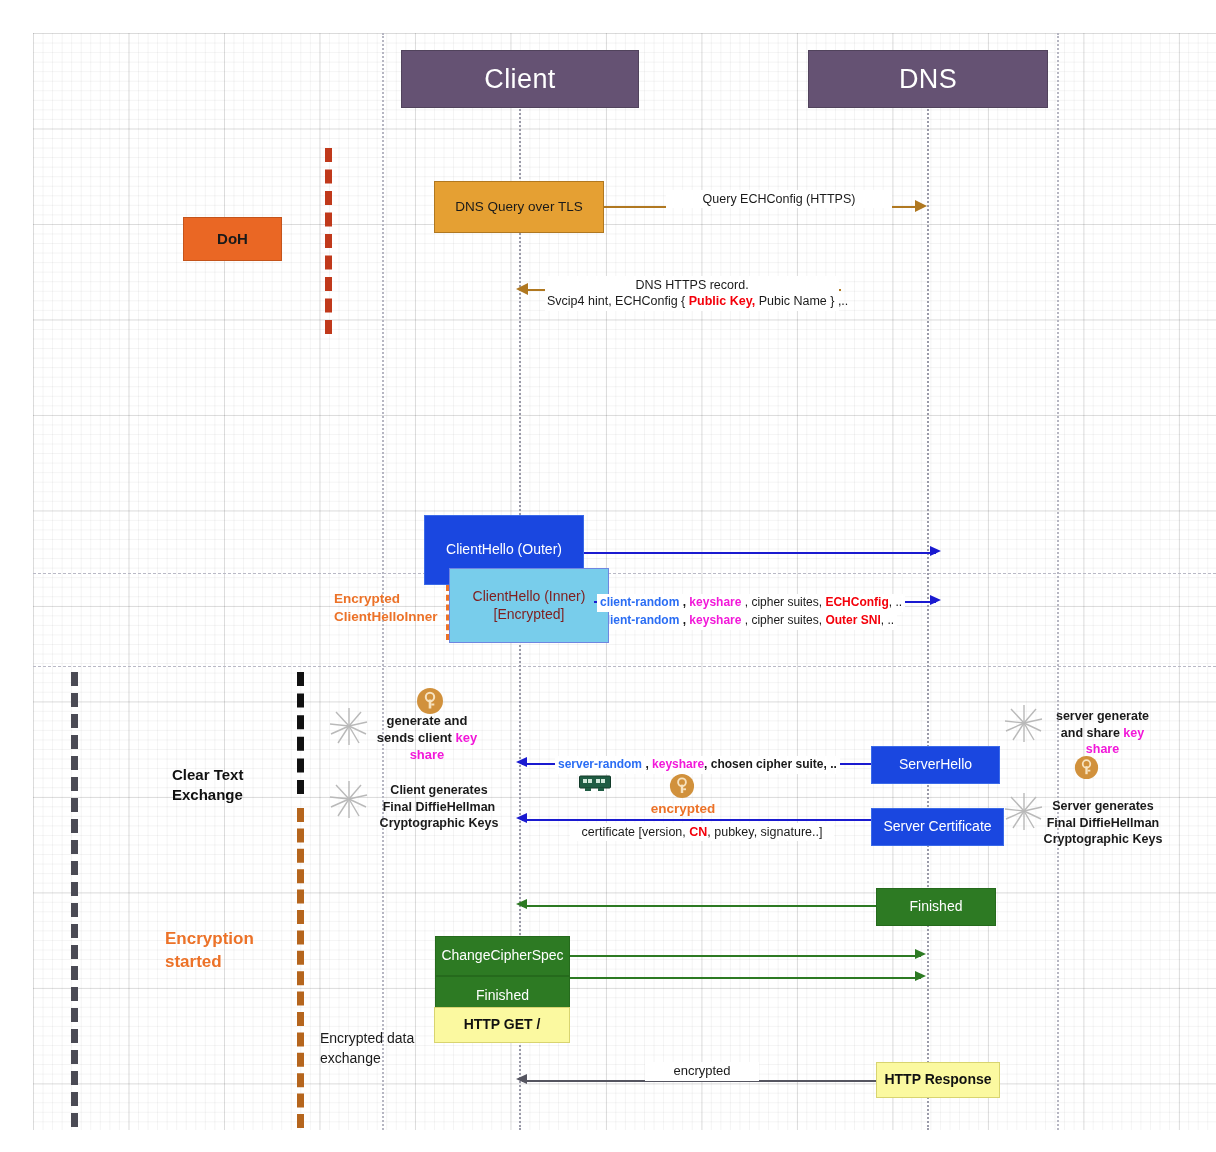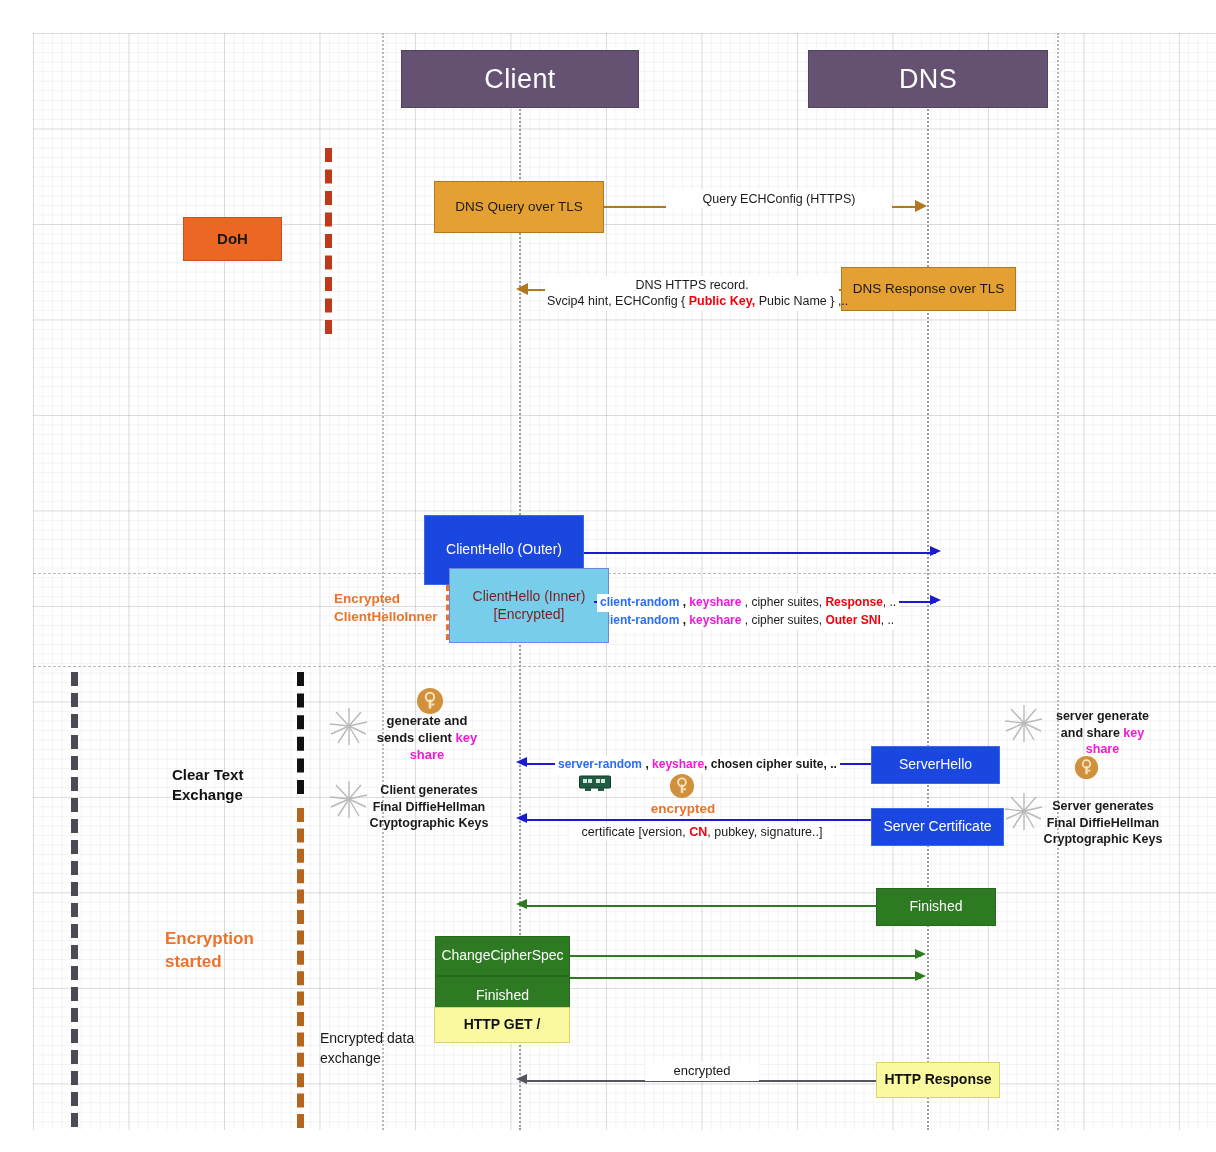--- a/index.html
+++ b/index.html
@@ -108,23 +108,20 @@
   <div class="msgbox orange-box" style="left:434px;top:181px;width:170px;height:52px;">
     <span>DNS Query over TLS</span>
   </div>
 
   <div class="hline" style="left:604px;top:206px;width:317px;border-top:2px solid #b07820;"></div>
   <div class="arrowhead" style="left:915px;top:200px;border-top:6px solid transparent;border-bottom:6px solid transparent;border-left:12px solid #b07820;"></div>
   <div class="txt center" style="left:666px;top:190px;width:220px;background:#ffffff;padding:1px 3px;font-size:12.5px;">
     <span>Query ECHConfig (HTTPS)</span>
   </div>
 
-  <div class="msgbox orange-box" style="left:841px;top:267px;width:175px;height:44px;">
-    <span>DNS Response over TLS</span>
-  </div>
   <div class="hline" style="left:522px;top:289px;width:319px;border-top:2px solid #b07820;"></div>
   <div class="arrowhead" style="left:516px;top:283px;border-top:6px solid transparent;border-bottom:6px solid transparent;border-right:12px solid #b07820;"></div>
   <div class="txt center" style="left:545px;top:276px;width:290px;background:#ffffff;padding:1px 2px;">
     <div>DNS HTTPS record.</div>
     <div><span>Svcip4 hint, ECHConfig { </span><span class="bold red">Public Key,</span><span> Pubic Name } ,..</span></div>
   </div>
 
   <div class="msgbox blue-box" style="left:424px;top:515px;width:160px;height:70px;">
     <span>ClientHello (Outer)</span>
   </div>
@@ -134,21 +131,21 @@
     <span class="blue">client-random</span><span> , </span><span class="magenta">keyshare</span><span style="font-weight:normal"> , cipher suites, </span><span class="red">Outer SNI</span><span style="font-weight:normal">, ..</span>
   </div>
 
   <div class="msgbox lightblue-box" style="left:449px;top:568px;width:160px;height:75px;flex-direction:column;">
     <span>ClientHello (Inner)</span>
     <span>[Encrypted]</span>
   </div>
   <div class="hline" style="left:594px;top:601px;width:342px;border-top:2px solid #1a1ad0;"></div>
   <div class="arrowhead" style="left:930px;top:595px;border-top:5px solid transparent;border-bottom:5px solid transparent;border-left:11px solid #1a1ad0;"></div>
   <div class="txt" style="left:597px;top:594px;background:#ffffff;padding:1px 3px;font-weight:bold;font-size:12px;">
-    <span class="blue">client-random</span><span> , </span><span class="magenta">keyshare</span><span style="font-weight:normal"> , cipher suites, </span><span class="red">Response</span><span style="font-weight:normal">, ..</span>
+    <span class="blue">client-random</span><span> , </span><span class="magenta">keyshare</span><span style="font-weight:normal"> , cipher suites, </span><span class="red">ECHConfig</span><span style="font-weight:normal">, ..</span>
   </div>
 
   <div class="vlabel orange" style="left:334px;top:590px;width:150px;text-align:left;font-size:13.5px;">
     <div>Encrypted</div>
     <div>ClientHelloInner</div>
   </div>
   <div class="vdash" style="left:446px;top:585px;height:55px;border-left:3px dashed #ec7228;"></div>
 
   <div class="vlabel" style="left:172px;top:765px;width:130px;color:#111;">
     <div>Clear Text</div>
@@ -198,21 +195,21 @@
       <line x1="21" y1="21" x2="39" y2="17"></line>
         <line x1="21" y1="21" x2="38" y2="29"></line>
       <line x1="21" y1="21" x2="31" y2="38"></line>
         <line x1="21" y1="21" x2="21" y2="40"></line>
       <line x1="21" y1="21" x2="10" y2="38"></line>
         <line x1="21" y1="21" x2="3" y2="29"></line>
       <line x1="21" y1="21" x2="2" y2="19"></line>
         <line x1="21" y1="21" x2="8" y2="7"></line>
     </g>
   </svg>
-  <div class="txt center bold" style="left:359px;top:782px;width:140px;font-size:12.5px;line-height:1.32;">
+  <div class="txt center bold" style="left:369px;top:782px;width:140px;font-size:12.5px;line-height:1.32;">
     <div>Client generates</div>
     <div>Final DiffieHellman</div>
     <div>Cryptographic Keys</div>
   </div>
 
   <div class="msgbox blue-box" style="left:871px;top:746px;width:129px;height:38px;">
     <span>ServerHello</span>
   </div>
   <div class="hline" style="left:522px;top:763px;width:349px;border-top:2px solid #1a1ad0;"></div>
   <div class="arrowhead" style="left:516px;top:757px;border-top:5px solid transparent;border-bottom:5px solid transparent;border-right:11px solid #1a1ad0;"></div>

